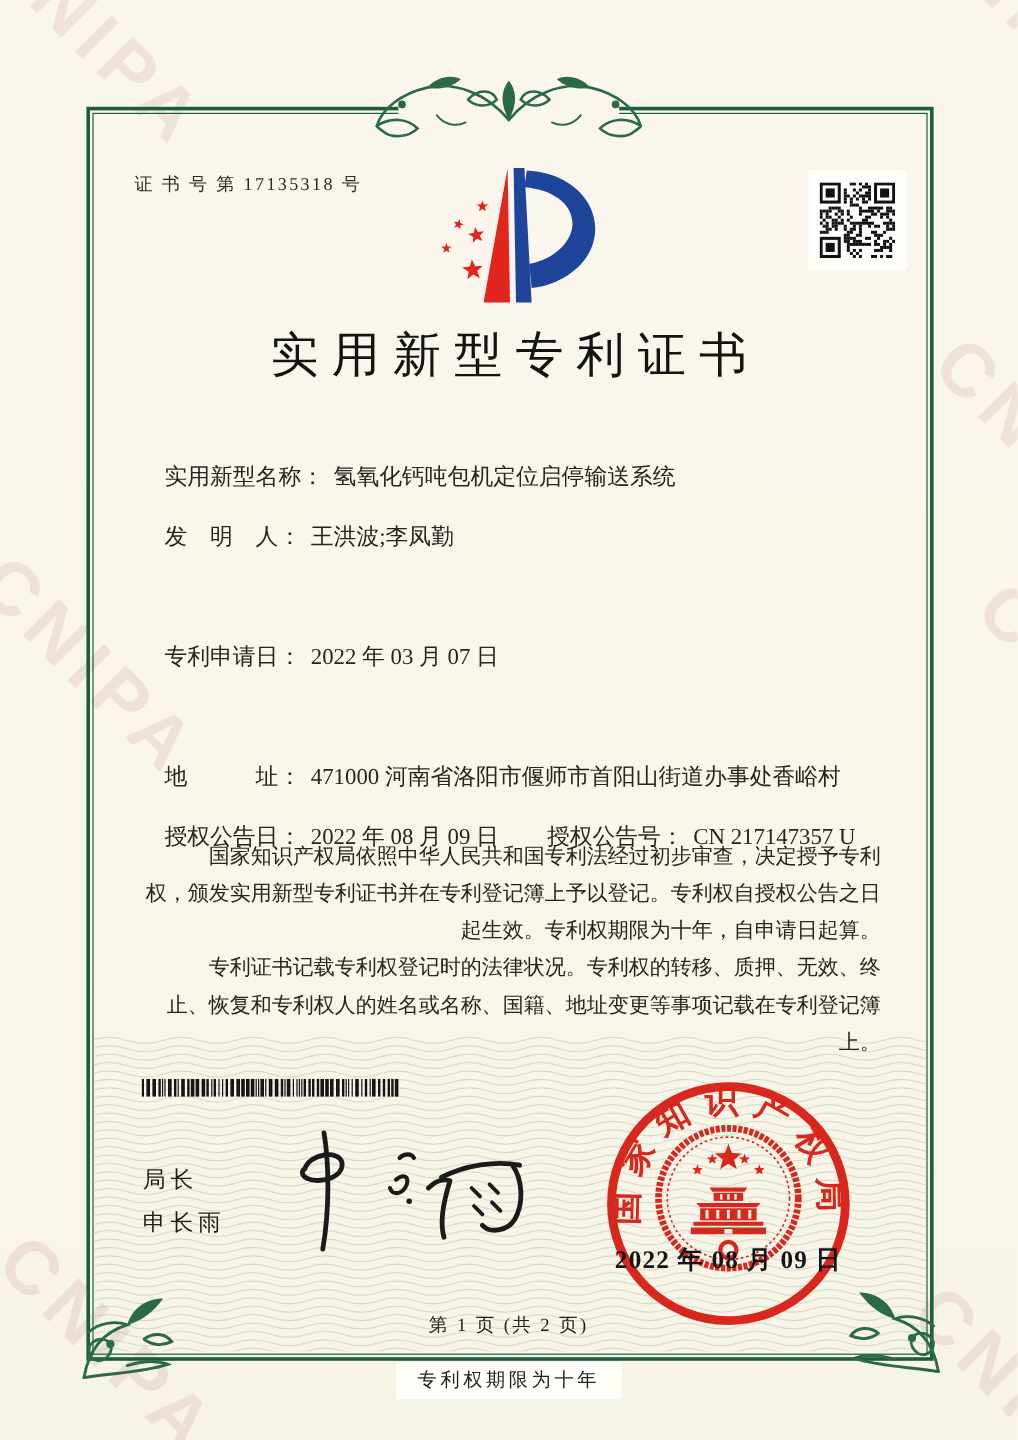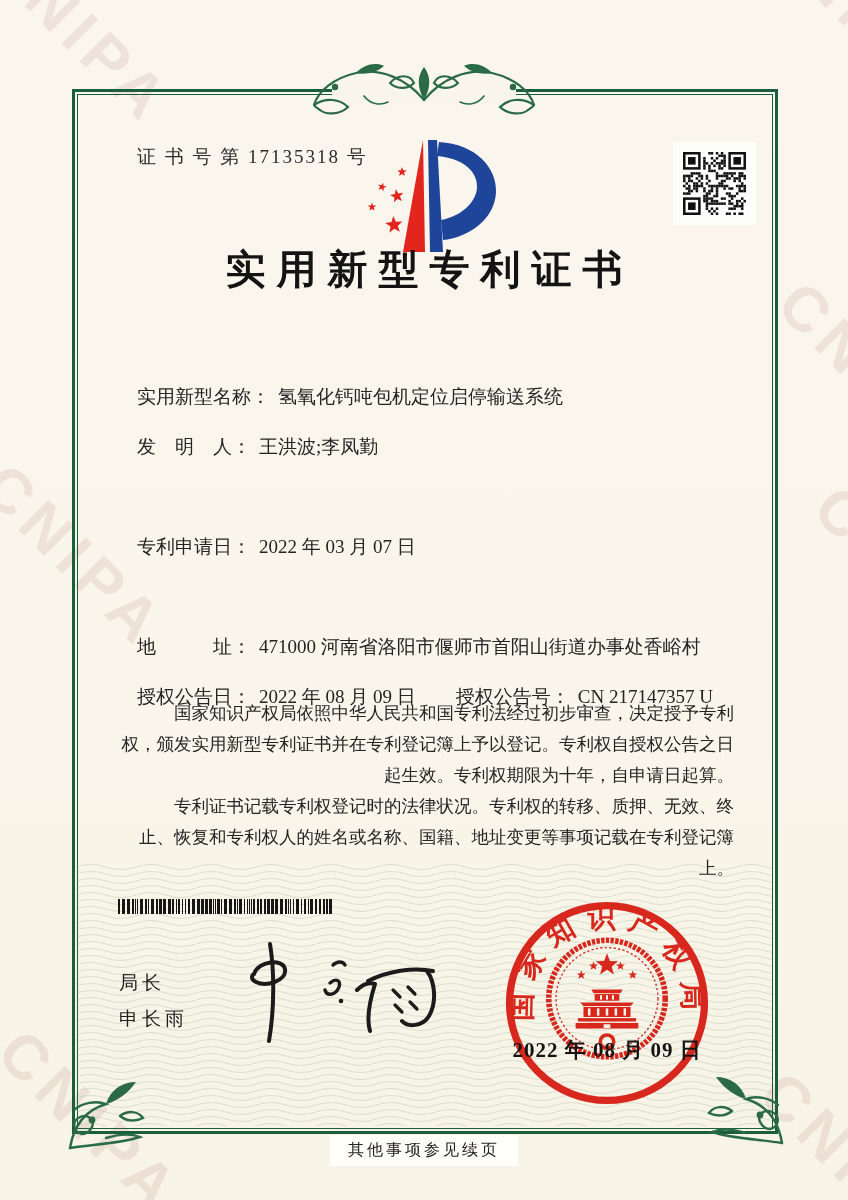--- a/index.html
+++ b/index.html
@@ -18,25 +18,25 @@
   .watermark{
     position:absolute;font-family:"Liberation Sans","DejaVu Sans",sans-serif;
     font-weight:bold;font-size:62px;letter-spacing:8px;
     color:rgba(196,152,140,0.20);transform:rotate(45deg);white-space:nowrap;
     pointer-events:none;
   }
   .frame-outer{position:absolute;left:72px;top:89px;width:700px;height:1039px;border:3px solid var(--green);}
   .frame-inner{position:absolute;inset:2px;border:1px solid var(--green);}
   .frame-gap{position:absolute;left:332px;top:84px;width:184px;height:16px;background:var(--paper);}
   .orn{position:absolute;}
-  .cert-no{position:absolute;left:112px;top:144px;font-size:19px;letter-spacing:2px;color:#2b2b2b;margin-left:25px;}
+  .cert-no{position:absolute;left:112px;top:144px;font-size:15px;letter-spacing:2px;color:#2b2b2b;}
   .qr-box{position:absolute;left:673px;top:142px;width:83px;height:83px;background:#fdfdfa;
     display:flex;align-items:center;justify-content:center;}
-  .title{position:absolute;left:0;right:0;top:242px;text-align:center;
-    font-size:40px;font-weight:bold;letter-spacing:11px;text-indent:11px;color:#131313;}
+  .title{position:absolute;left:0;right:0;top:268px;text-align:center;
+    font-size:40px;font-weight:normal;letter-spacing:11px;text-indent:11px;color:#131313;}
   .field-row{position:absolute;left:118px;font-size:19px;color:#242424;white-space:pre;}
   .field-row .lbl{margin-right:8px;}
   .field-row .lbl2{margin-left:40px;margin-right:8px;}
   .body-text{position:absolute;left:118px;top:698px;width:616px;font-size:17.5px;line-height:31px;color:#242424;}
   .body-text p{margin:0;text-indent:2em;text-align:right;}
   .sig-label{position:absolute;left:119px;font-family:"Liberation Sans","DejaVu Sans",sans-serif;
     font-size:19px;letter-spacing:4px;color:#1d1d1d;font-weight:500;}
   .seal-date{position:absolute;left:495px;top:1036px;width:224px;text-align:center;
     font-size:21px;font-weight:600;letter-spacing:1px;color:#141414;}
   .page-info{position:absolute;left:0;right:0;top:1094px;text-align:center;
@@ -504,15 +504,16 @@
           <rect x="-1.1" y="8.8" width="2.2" height="6.4"></rect>
           <rect x="6.8" y="8.8" width="2.2" height="6.4"></rect>
           <rect x="14.8" y="8.8" width="2.2" height="6.4"></rect>
         <rect x="-3" y="23" width="6" height="3.4"></rect>
       </g>
       <circle cx="0" cy="38.5" r="6" fill="none" stroke="#d8281e" stroke-width="3.2"></circle>
     </g>
   </svg>
   <div class="seal-date">2022 年 08 月 09 日</div>
 
-  <div class="cont-note">其他事项参见续页</div>
+  <div class="page-info">第 1 页 (共 2 页)</div>
+  <div class="cont-note">专利权期限为十年</div>
 
 </div>
 
 </body></html>

